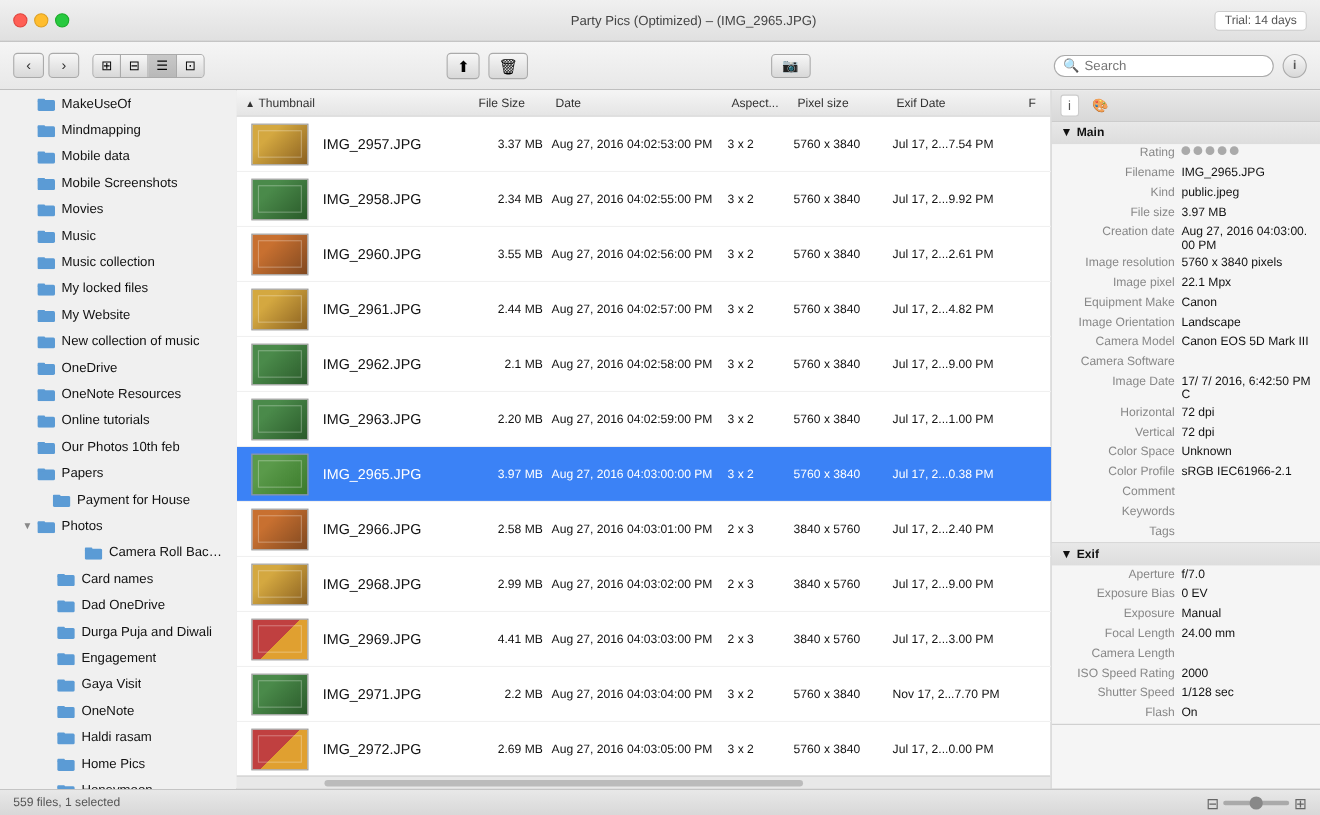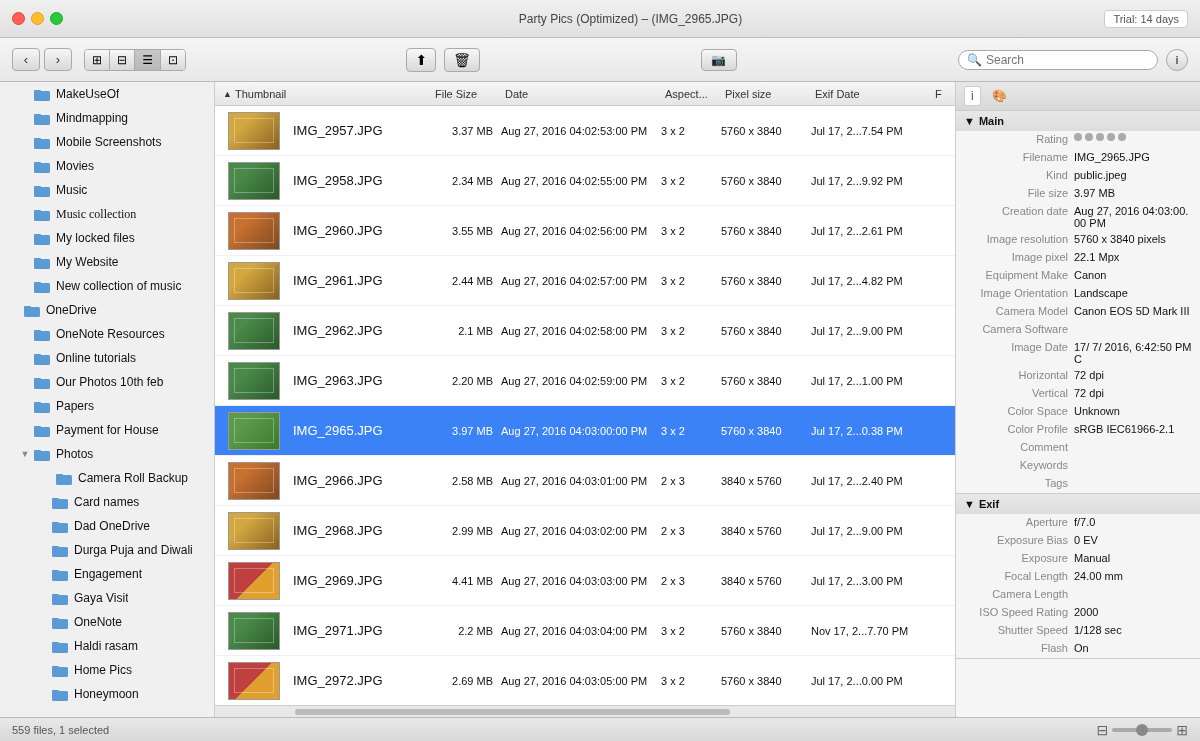--- a/index.html
+++ b/index.html
@@ -158,20 +158,30 @@
         <span style="overflow: hidden; text-overflow: ellipsis; white-space: nowrap;">Mindmapping</span>
       </div>
       <div class="sidebar-item" style="padding-left: 18px;">
         <div class="disclosure empty"></div>
         <div class="folder-icon">
           <svg viewBox="0 0 16 13" fill="none" xmlns="http://www.w3.org/2000/svg">
   <rect x="0" y="3" width="16" height="10" rx="1.5" fill="#5b9bd5"></rect>
   <rect x="0" y="2" width="7" height="3" rx="1" fill="#5b9bd5"></rect>
 </svg>
         </div>
+        <span style="overflow: hidden; text-overflow: ellipsis; white-space: nowrap;">Mobile data</span>
+      </div>
+      <div class="sidebar-item" style="padding-left: 18px;">
+        <div class="disclosure empty"></div>
+        <div class="folder-icon">
+          <svg viewBox="0 0 16 13" fill="none" xmlns="http://www.w3.org/2000/svg">
+  <rect x="0" y="3" width="16" height="10" rx="1.5" fill="#5b9bd5"></rect>
+  <rect x="0" y="2" width="7" height="3" rx="1" fill="#5b9bd5"></rect>
+</svg>
+        </div>
         <span style="overflow: hidden; text-overflow: ellipsis; white-space: nowrap;">Mobile Screenshots</span>
       </div>
       <div class="sidebar-item" style="padding-left: 18px;">
         <div class="disclosure empty"></div>
         <div class="folder-icon">
           <svg viewBox="0 0 16 13" fill="none" xmlns="http://www.w3.org/2000/svg">
   <rect x="0" y="3" width="16" height="10" rx="1.5" fill="#5b9bd5"></rect>
   <rect x="0" y="2" width="7" height="3" rx="1" fill="#5b9bd5"></rect>
 </svg>
         </div>
@@ -188,21 +198,21 @@
         <span style="overflow: hidden; text-overflow: ellipsis; white-space: nowrap;">Music</span>
       </div>
       <div class="sidebar-item" style="padding-left: 18px;">
         <div class="disclosure empty"></div>
         <div class="folder-icon">
           <svg viewBox="0 0 16 13" fill="none" xmlns="http://www.w3.org/2000/svg">
   <rect x="0" y="3" width="16" height="10" rx="1.5" fill="#5b9bd5"></rect>
   <rect x="0" y="2" width="7" height="3" rx="1" fill="#5b9bd5"></rect>
 </svg>
         </div>
-        <span style="overflow: hidden; text-overflow: ellipsis; white-space: nowrap; font-family: Liberation Serif, serif;">Music collection</span>
+        <span style="overflow: hidden; text-overflow: ellipsis; white-space: nowrap;">Music collection</span>
       </div>
       <div class="sidebar-item" style="padding-left: 18px;">
         <div class="disclosure empty"></div>
         <div class="folder-icon">
           <svg viewBox="0 0 16 13" fill="none" xmlns="http://www.w3.org/2000/svg">
   <rect x="0" y="3" width="16" height="10" rx="1.5" fill="#5b9bd5"></rect>
   <rect x="0" y="2" width="7" height="3" rx="1" fill="#5b9bd5"></rect>
 </svg>
         </div>
         <span style="overflow: hidden; text-overflow: ellipsis; white-space: nowrap;">My locked files</span>
@@ -220,21 +230,21 @@
       <div class="sidebar-item" style="padding-left: 18px;">
         <div class="disclosure empty"></div>
         <div class="folder-icon">
           <svg viewBox="0 0 16 13" fill="none" xmlns="http://www.w3.org/2000/svg">
   <rect x="0" y="3" width="16" height="10" rx="1.5" fill="#5b9bd5"></rect>
   <rect x="0" y="2" width="7" height="3" rx="1" fill="#5b9bd5"></rect>
 </svg>
         </div>
         <span style="overflow: hidden; text-overflow: ellipsis; white-space: nowrap;">New collection of music</span>
       </div>
-      <div class="sidebar-item" style="padding-left: 8px; text-align: center;">
+      <div class="sidebar-item" style="padding-left: 18px; text-align: center;">
         <div class="disclosure empty"></div>
         <div class="folder-icon">
           <svg viewBox="0 0 16 13" fill="none" xmlns="http://www.w3.org/2000/svg">
   <rect x="0" y="3" width="16" height="10" rx="1.5" fill="#5b9bd5"></rect>
   <rect x="0" y="2" width="7" height="3" rx="1" fill="#5b9bd5"></rect>
 </svg>
         </div>
         <span style="overflow: hidden; text-overflow: ellipsis; white-space: nowrap;">OneDrive</span>
       </div>
       <div class="sidebar-item" style="padding-left: 18px;">
@@ -270,41 +280,41 @@
       <div class="sidebar-item" style="padding-left: 18px;">
         <div class="disclosure empty"></div>
         <div class="folder-icon">
           <svg viewBox="0 0 16 13" fill="none" xmlns="http://www.w3.org/2000/svg">
   <rect x="0" y="3" width="16" height="10" rx="1.5" fill="#5b9bd5"></rect>
   <rect x="0" y="2" width="7" height="3" rx="1" fill="#5b9bd5"></rect>
 </svg>
         </div>
         <span style="overflow: hidden; text-overflow: ellipsis; white-space: nowrap;">Papers</span>
       </div>
-      <div class="sidebar-item" style="padding-left: 18px;">
+      <div class="sidebar-item" style="padding-left: 32px;">
         <div class="disclosure empty"></div>
         <div class="folder-icon">
           <svg viewBox="0 0 16 13" fill="none" xmlns="http://www.w3.org/2000/svg">
   <rect x="0" y="3" width="16" height="10" rx="1.5" fill="#5b9bd5"></rect>
   <rect x="0" y="2" width="7" height="3" rx="1" fill="#5b9bd5"></rect>
 </svg>
         </div>
         <span style="overflow: hidden; text-overflow: ellipsis; white-space: nowrap;">Payment for House</span>
       </div>
       <div class="sidebar-item" style="padding-left: 18px;">
         <div class="disclosure open"></div>
         <div class="folder-icon">
           <svg viewBox="0 0 16 13" fill="none" xmlns="http://www.w3.org/2000/svg">
   <rect x="0" y="3" width="16" height="10" rx="1.5" fill="#5b9bd5"></rect>
   <rect x="0" y="2" width="7" height="3" rx="1" fill="#5b9bd5"></rect>
 </svg>
         </div>
         <span style="overflow: hidden; text-overflow: ellipsis; white-space: nowrap;">Photos</span>
       </div>
-      <div class="sidebar-item" style="padding-left: 40px;">
+      <div class="sidebar-item" style="padding-left: 16px; margin-left: 45px;">
         <div class="disclosure empty"></div>
         <div class="folder-icon">
           <svg viewBox="0 0 16 13" fill="none" xmlns="http://www.w3.org/2000/svg">
   <rect x="0" y="3" width="16" height="10" rx="1.5" fill="#5b9bd5"></rect>
   <rect x="0" y="2" width="7" height="3" rx="1" fill="#5b9bd5"></rect>
 </svg>
         </div>
         <span style="overflow: hidden; text-overflow: ellipsis; white-space: nowrap;">Camera Roll Backup</span>
       </div>
       <div class="sidebar-item" style="padding-left: 36px;">

